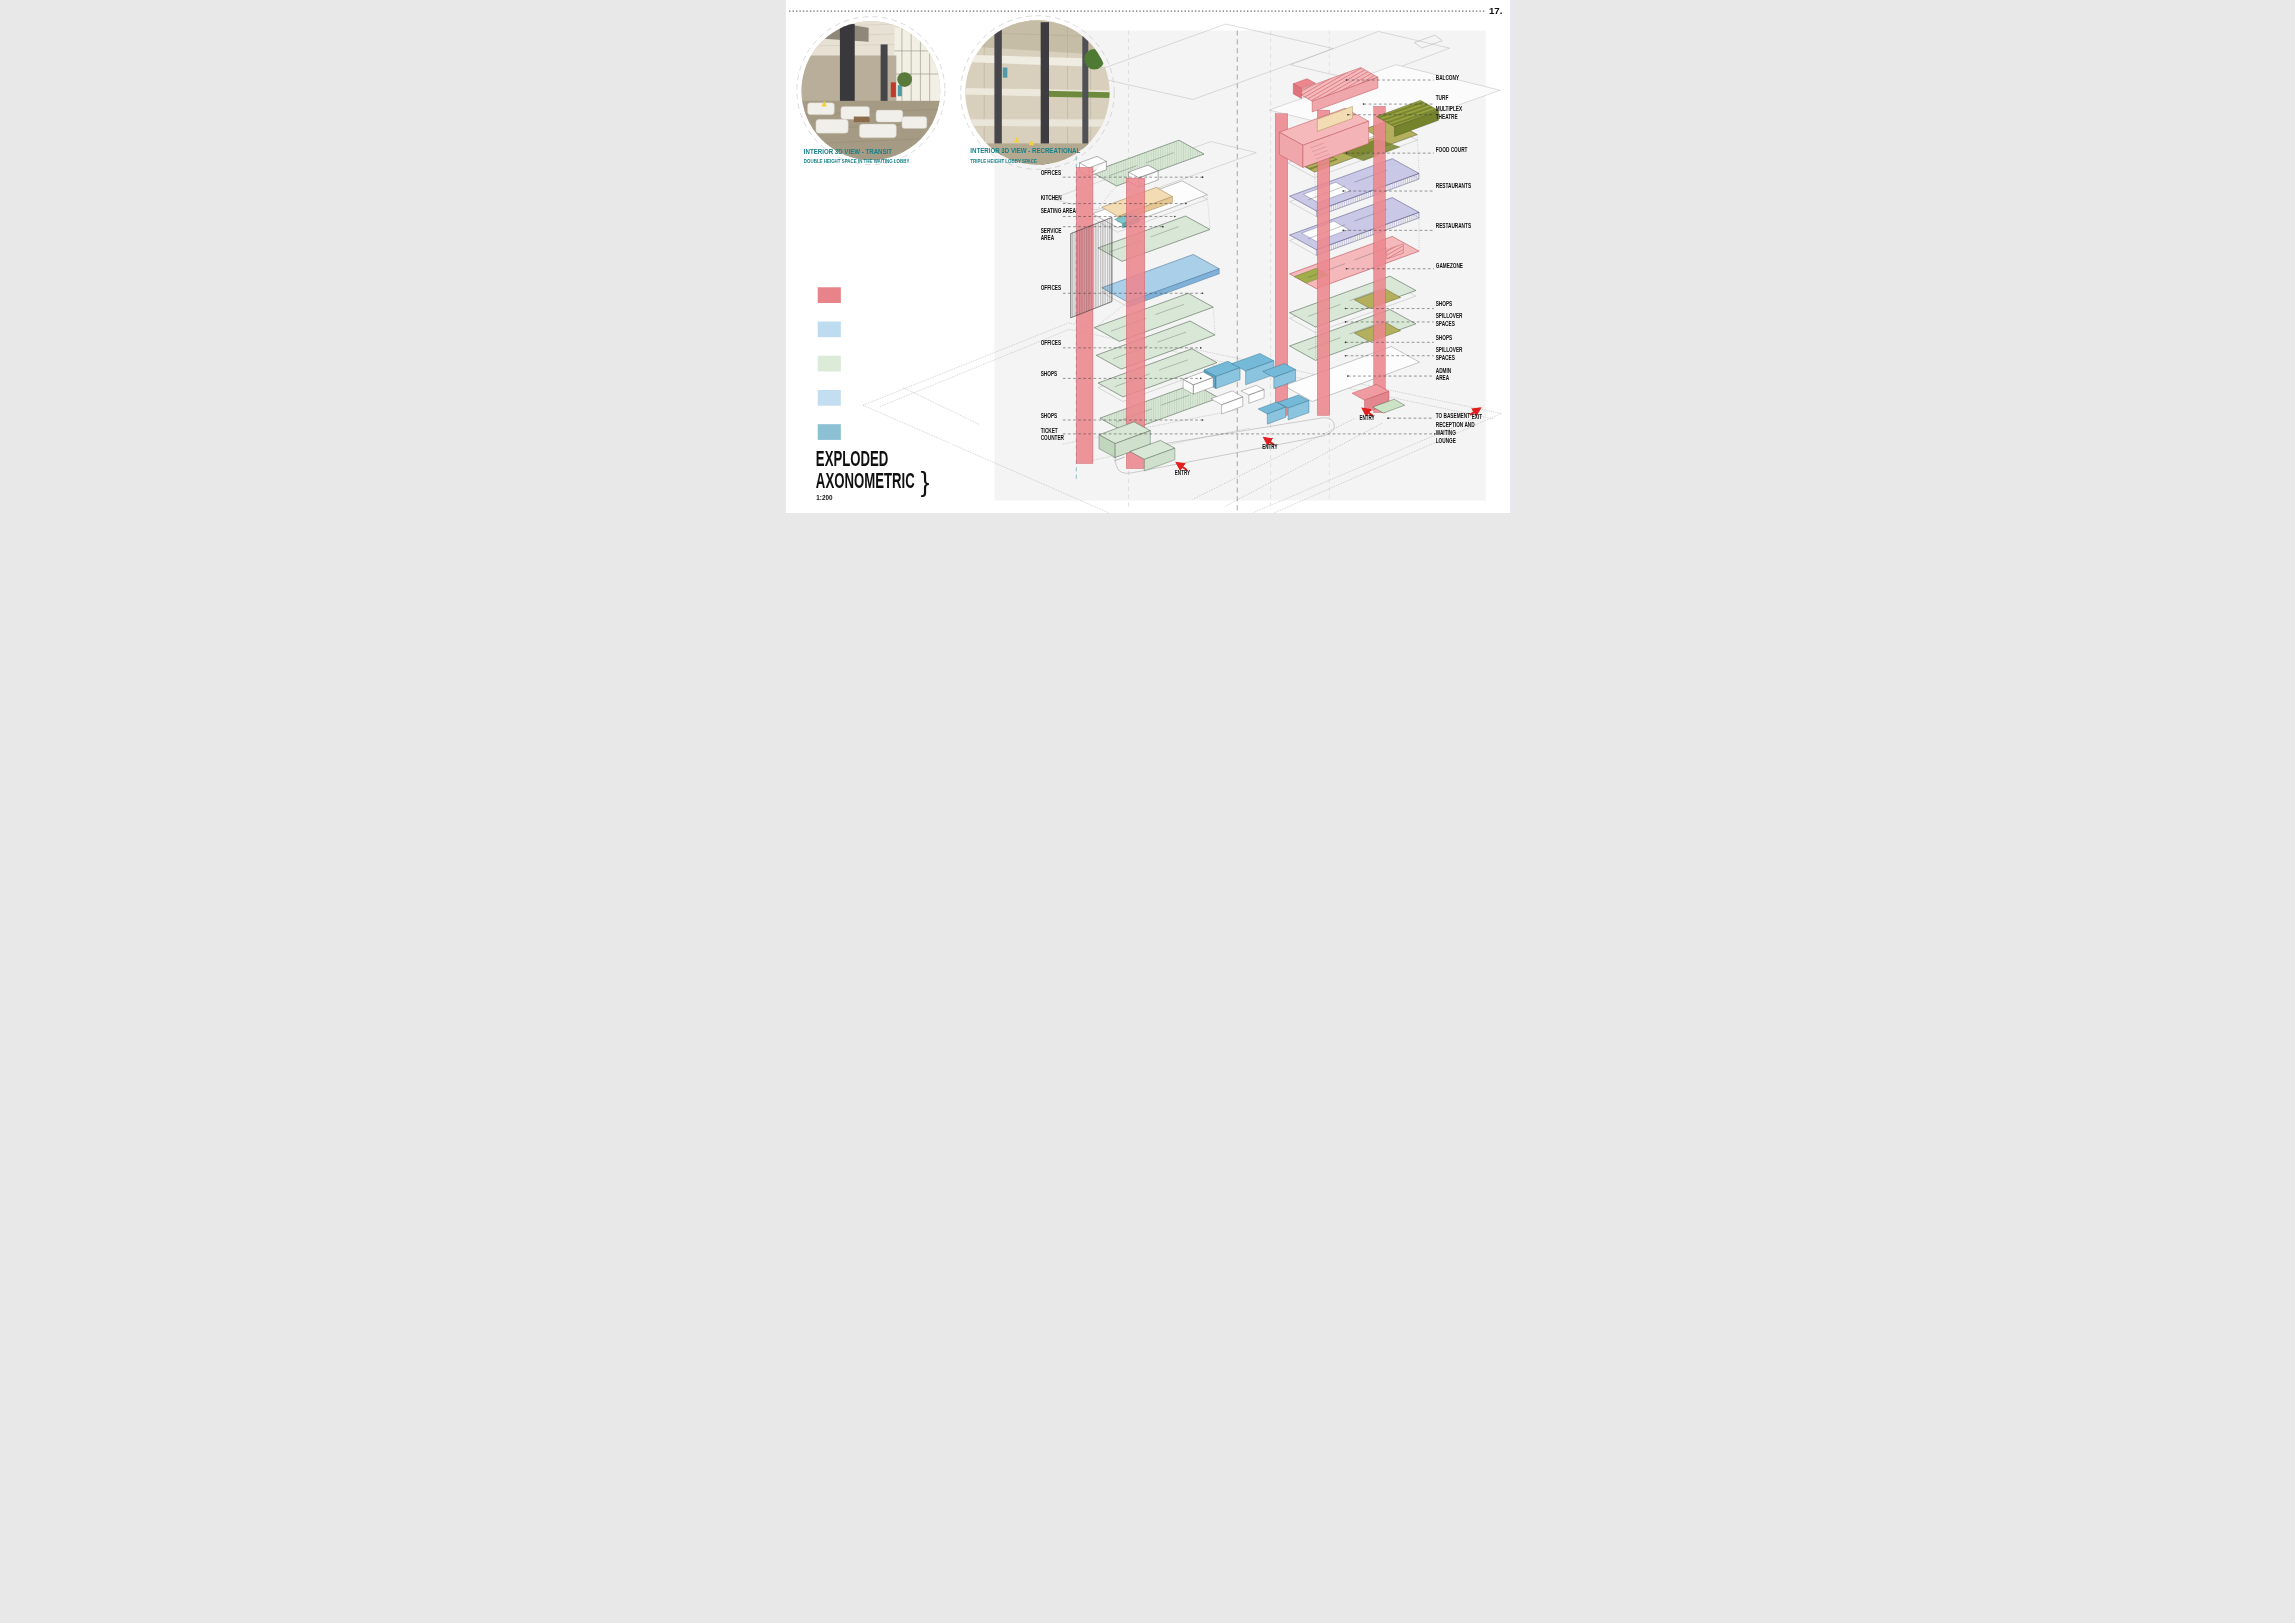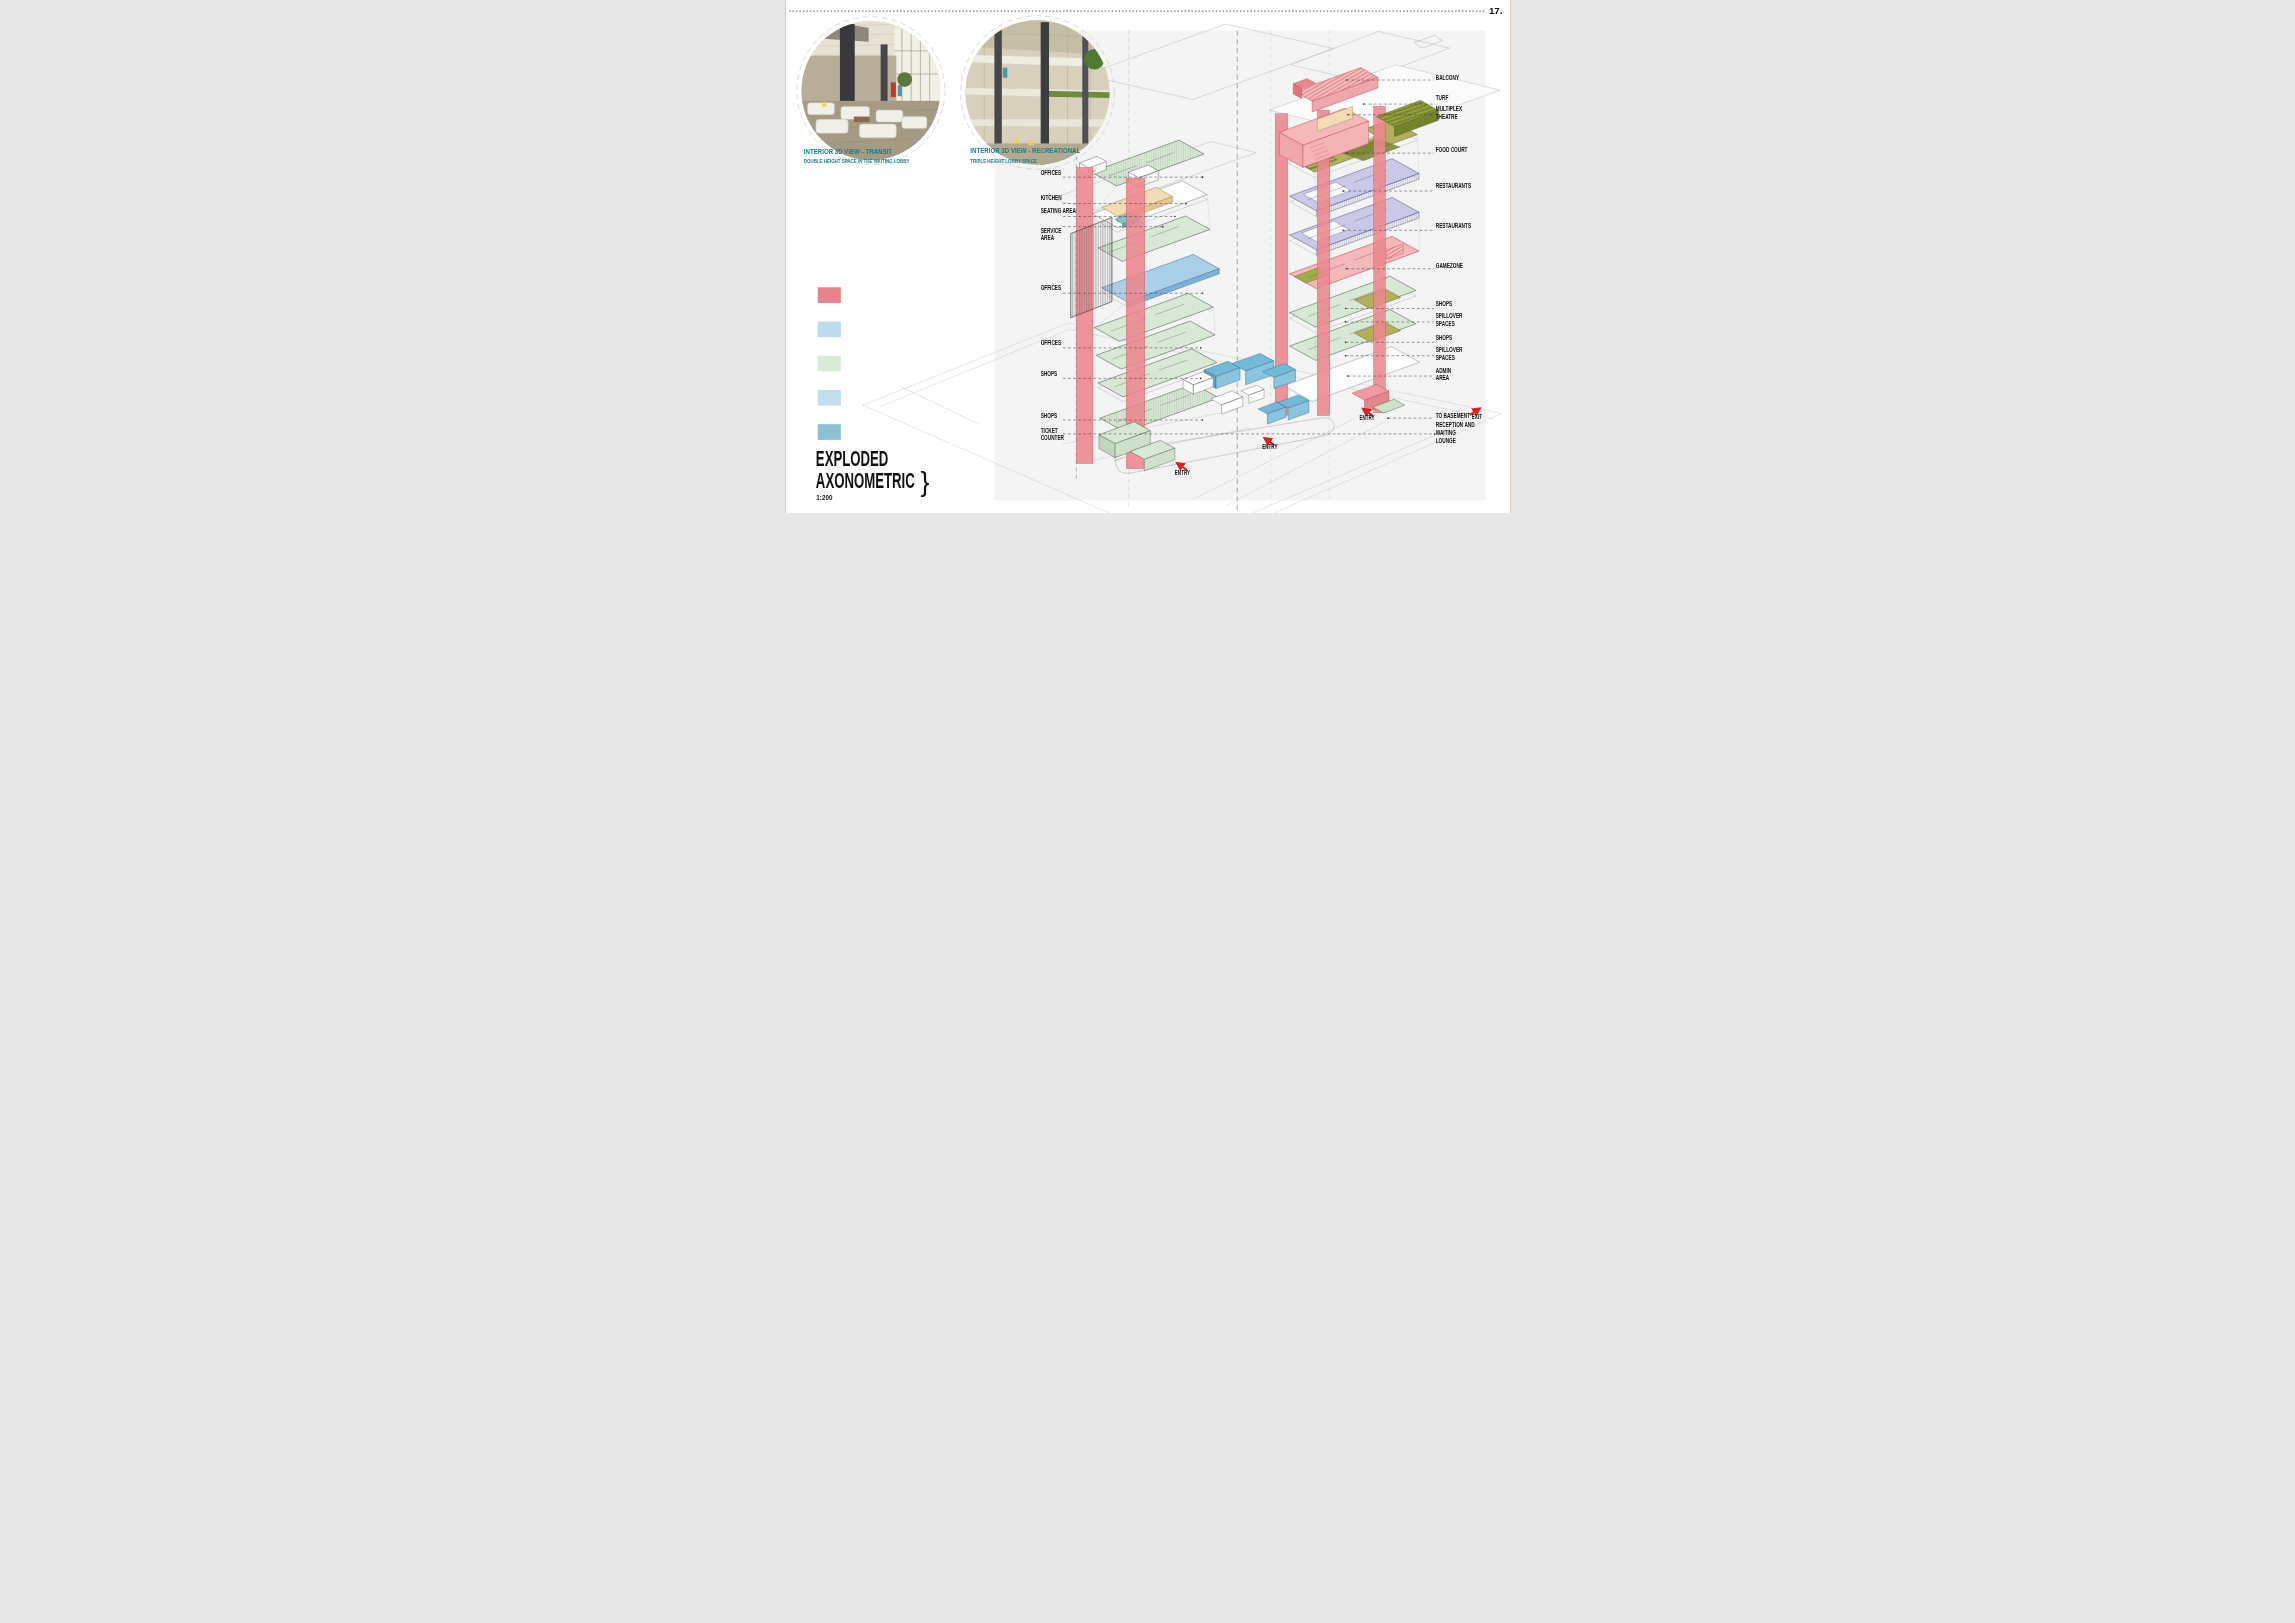--- a/index.html
+++ b/index.html
@@ -1,16 +1,16 @@
 <!DOCTYPE html>
 <html style="--c-core: #ec868d; --c-pink: #f5b9bc; --c-green: #d9e8d6; --c-blue: #a9cfe9; --c-lav: #c9c8e6; --c-olive: #b4af5c; --c-darkolive: #75832c; --c-steel: #74b9d8; --c-teal: #15808a; --c-arrow: #e01f1f; --c-cream: #f3dcb4; --c-tealbox: #7cc5ca;font-size:7.4px"><head>
 <meta charset="utf-8">
 <style>
   html,body{margin:0;padding:0;background:#e8e8e8;}
-  .sheet{position:relative;width:726px;height:513px;background:#c2410c;
+  .sheet{position:relative;width:726px;height:513px;background:#c4b5fd;
          font-family:"Liberation Sans",sans-serif;overflow:hidden;margin:0 auto;}
   svg{display:block}
   text{font-family:"Liberation Sans",sans-serif;}
   .lbl{font-weight:bold;fill:#101010;}
   .leader{stroke:#3a3a3a;stroke-width:1.1;stroke-dasharray:6 5;fill:none;}
   .teal-cap{font-weight:bold;fill:var(--c-teal);}
   :root{
     --c-core:#ec868d; --c-pink:#f5b9bc; --c-pinkface:#f0a7ac;
     --c-green:#d9e8d6; --c-blue:#a9cfe9; --c-lav:#c9c8e6;
     --c-olive:#b4af5c; --c-darkolive:#75832c; --c-steel:#74b9d8;

